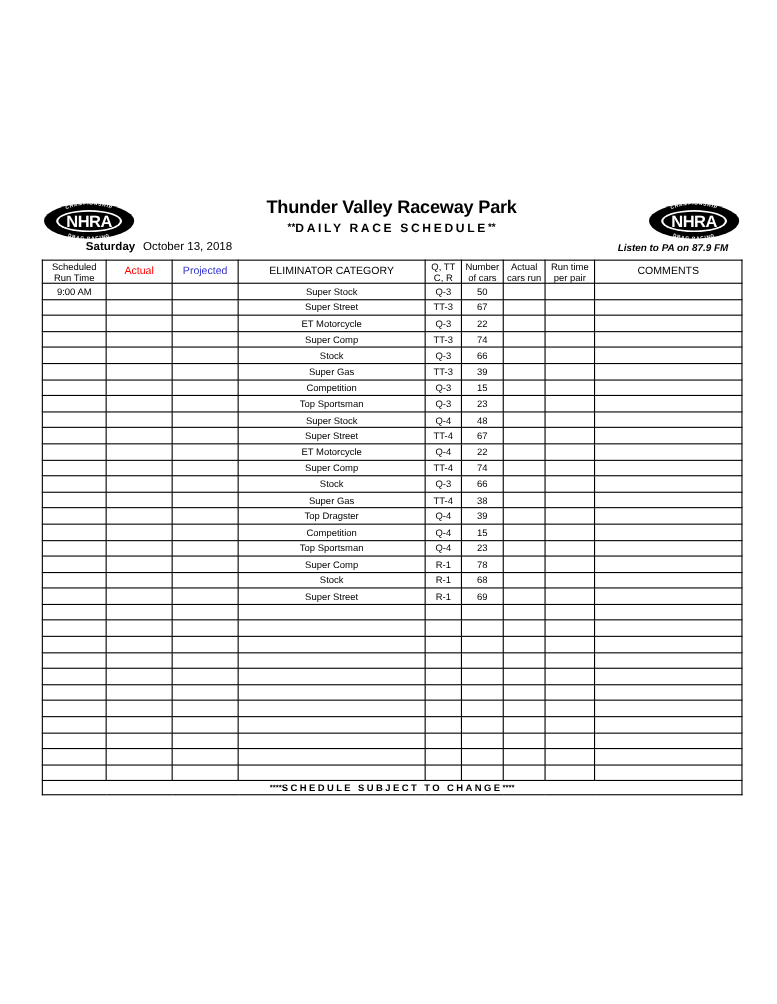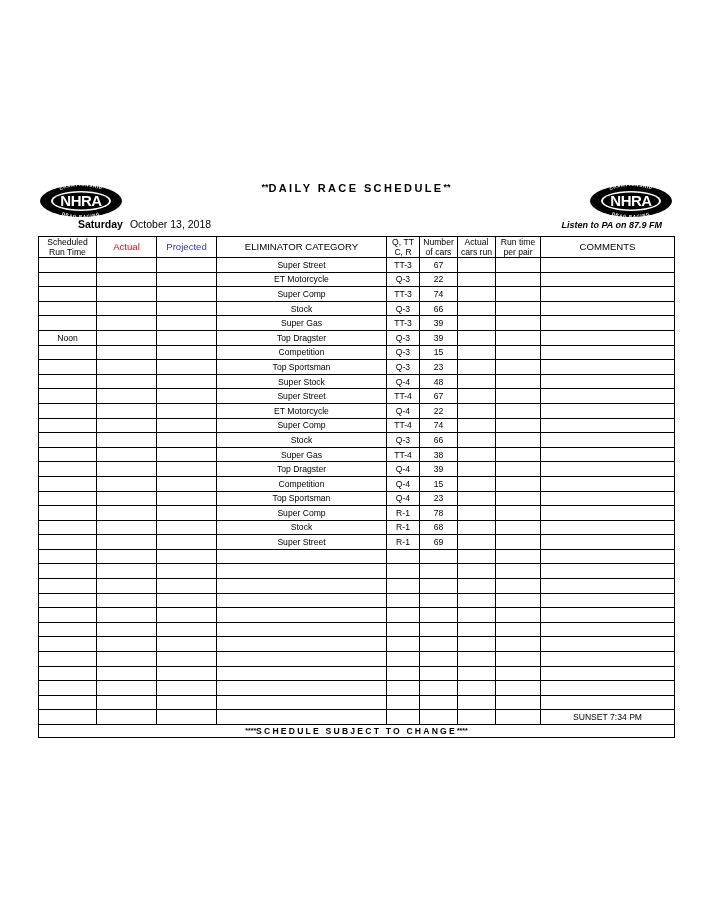--- a/index.html
+++ b/index.html
@@ -187,20 +187,21 @@
         <text font-family="'Liberation Sans',sans-serif" font-size="8.5" font-weight="bold" fill="#fff" letter-spacing="1.6">
           <textPath href="#arcTopR" startOffset="50%" text-anchor="middle">CHAMPIONSHIP</textPath>
         </text>
         <text font-family="'Liberation Sans',sans-serif" font-size="8.5" font-weight="bold" fill="#fff" letter-spacing="1.6">
           <textPath href="#arcBotR" startOffset="50%" text-anchor="middle">DRAG RACING</textPath>
         </text>
       </svg>
     </div>
 
     <div class="titleblock">
+      <div class="t-main">Thunder Valley Raceway Park</div>
       <div class="t-sched"><span class="stars">**</span><span>DAILY RACE SCHEDULE</span><span class="stars">**</span></div>
     </div>
 
     <div class="dateline">
       <span class="dow">Saturday</span><span class="dt">October 13, 2018</span>
     </div>
 
     <div class="palabel">Listen to PA on 87.9 FM</div>
   </div>
 
@@ -239,20 +240,31 @@
         </th>
         <th>
           <span>Run time</span><br>
           <span>per pair</span>
         </th>
         <th class="big">COMMENTS</th>
       </tr>
     </thead>
     <tbody id="tbody">
         <tr class="">
+          <td class="time">9:00 AM</td>
+          <td></td>
+          <td></td>
+          <td class="elim">Super Stock</td>
+          <td class="qtt">Q-3</td>
+          <td class="num">50</td>
+          <td></td>
+          <td></td>
+          <td class="com"></td>
+        </tr>
+        <tr class="">
           <td class="time"></td>
           <td></td>
           <td></td>
           <td class="elim">Super Street</td>
           <td class="qtt">TT-3</td>
           <td class="num">67</td>
           <td></td>
           <td></td>
           <td class="com"></td>
         </tr>
@@ -294,31 +306,20 @@
           <td></td>
           <td></td>
           <td class="elim">Super Gas</td>
           <td class="qtt">TT-3</td>
           <td class="num">39</td>
           <td></td>
           <td></td>
           <td class="com"></td>
         </tr>
         <tr class="">
-          <td class="time">Noon</td>
-          <td></td>
-          <td></td>
-          <td class="elim">Top Dragster</td>
-          <td class="qtt">Q-3</td>
-          <td class="num">39</td>
-          <td></td>
-          <td></td>
-          <td class="com"></td>
-        </tr>
-        <tr class="">
           <td class="time"></td>
           <td></td>
           <td></td>
           <td class="elim">Competition</td>
           <td class="qtt">Q-3</td>
           <td class="num">15</td>
           <td></td>
           <td></td>
           <td class="com"></td>
         </tr>
@@ -578,31 +579,20 @@
         <tr class="blank">
           <td class="time"></td>
           <td></td>
           <td></td>
           <td class="elim"></td>
           <td class="qtt"></td>
           <td class="num"></td>
           <td></td>
           <td></td>
           <td class="com"></td>
-        </tr>
-        <tr class="">
-          <td class="time"></td>
-          <td></td>
-          <td></td>
-          <td class="elim"></td>
-          <td class="qtt"></td>
-          <td class="num"></td>
-          <td></td>
-          <td></td>
-          <td class="com">SUNSET 7:34 PM</td>
         </tr>
       </tbody>
     <tfoot>
       <tr class="footer">
         <td colspan="9"><span class="stars">****</span><span>SCHEDULE SUBJECT TO CHANGE</span><span class="stars">****</span></td>
       </tr>
     </tfoot>
   </table>
 
 </div>

